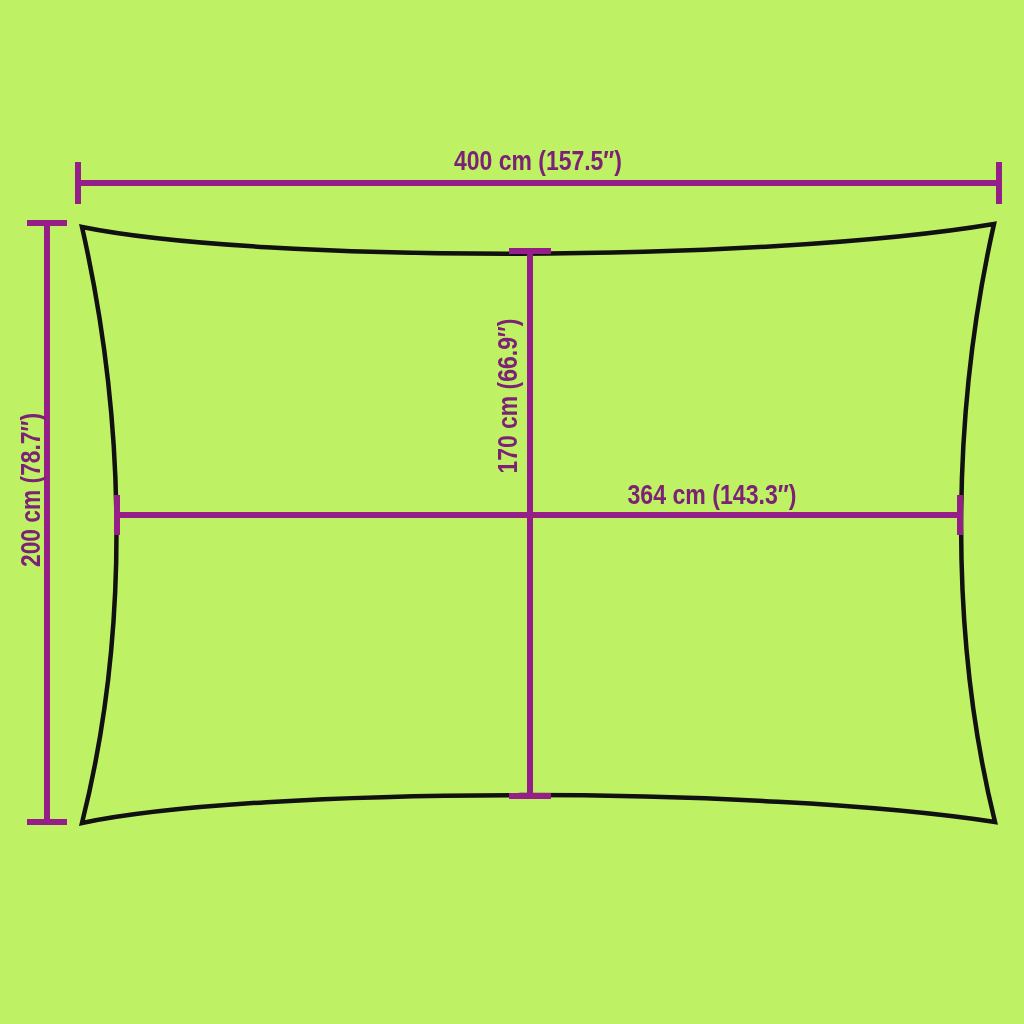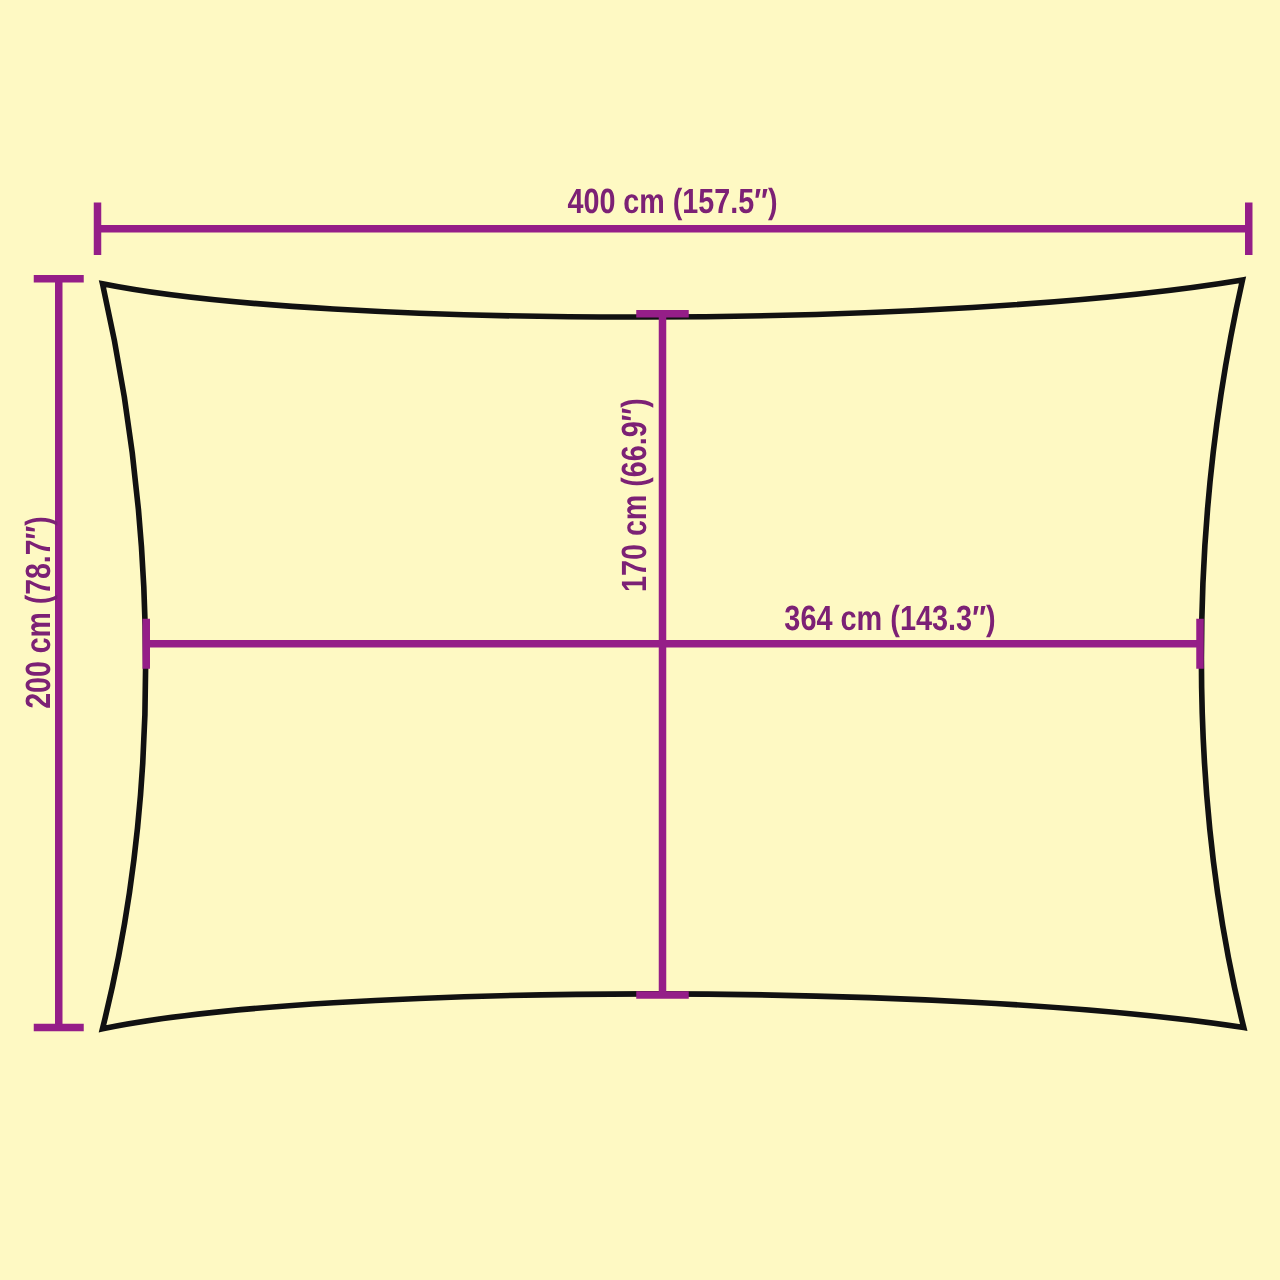--- a/index.html
+++ b/index.html
@@ -7,21 +7,21 @@
     padding: 0;
     width: 1024px;
     height: 1024px;
     background: #ffffff;
     font-family: "Liberation Sans", sans-serif;
   }
   .canvas {
     position: relative;
     width: 1024px;
     height: 1024px;
-    background: #fef9c3;
+    background: #bef264;
     overflow: hidden;
   }
   svg { display: block; }
   .sail-outline {
     fill: none;
     stroke: #111111;
     stroke-width: 4.5;
     stroke-linejoin: miter;
     stroke-miterlimit: 12;
   }

